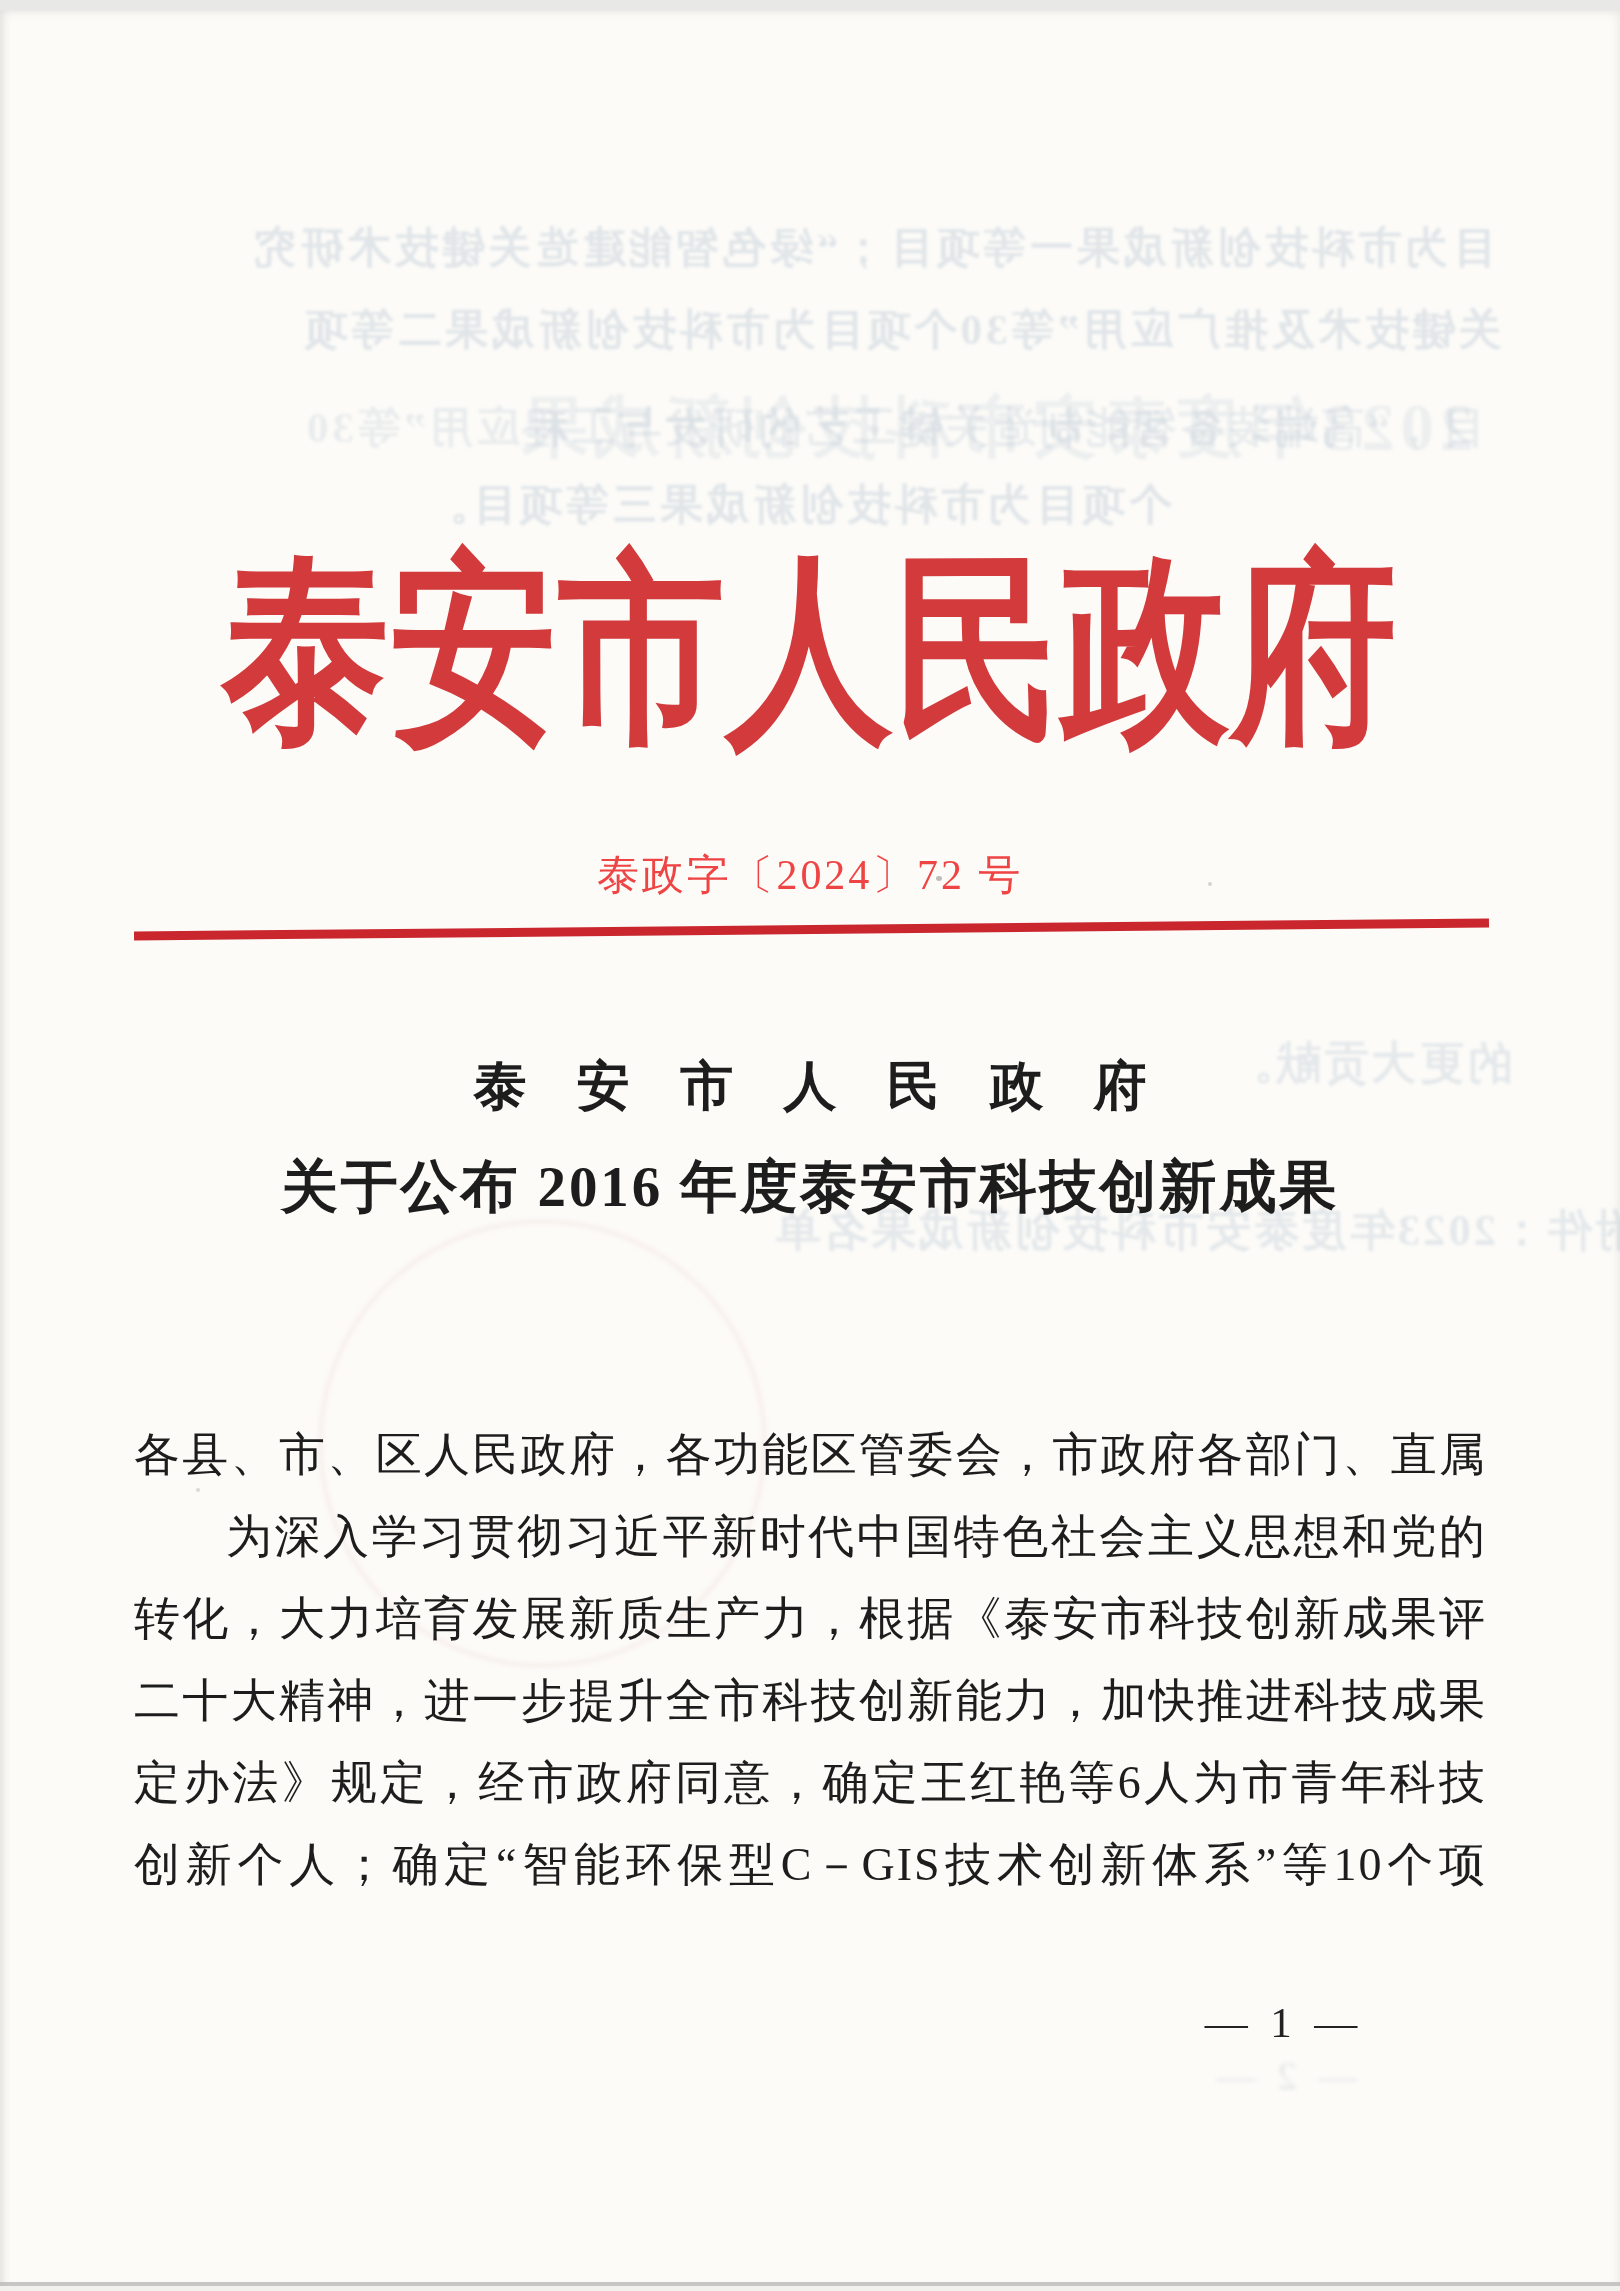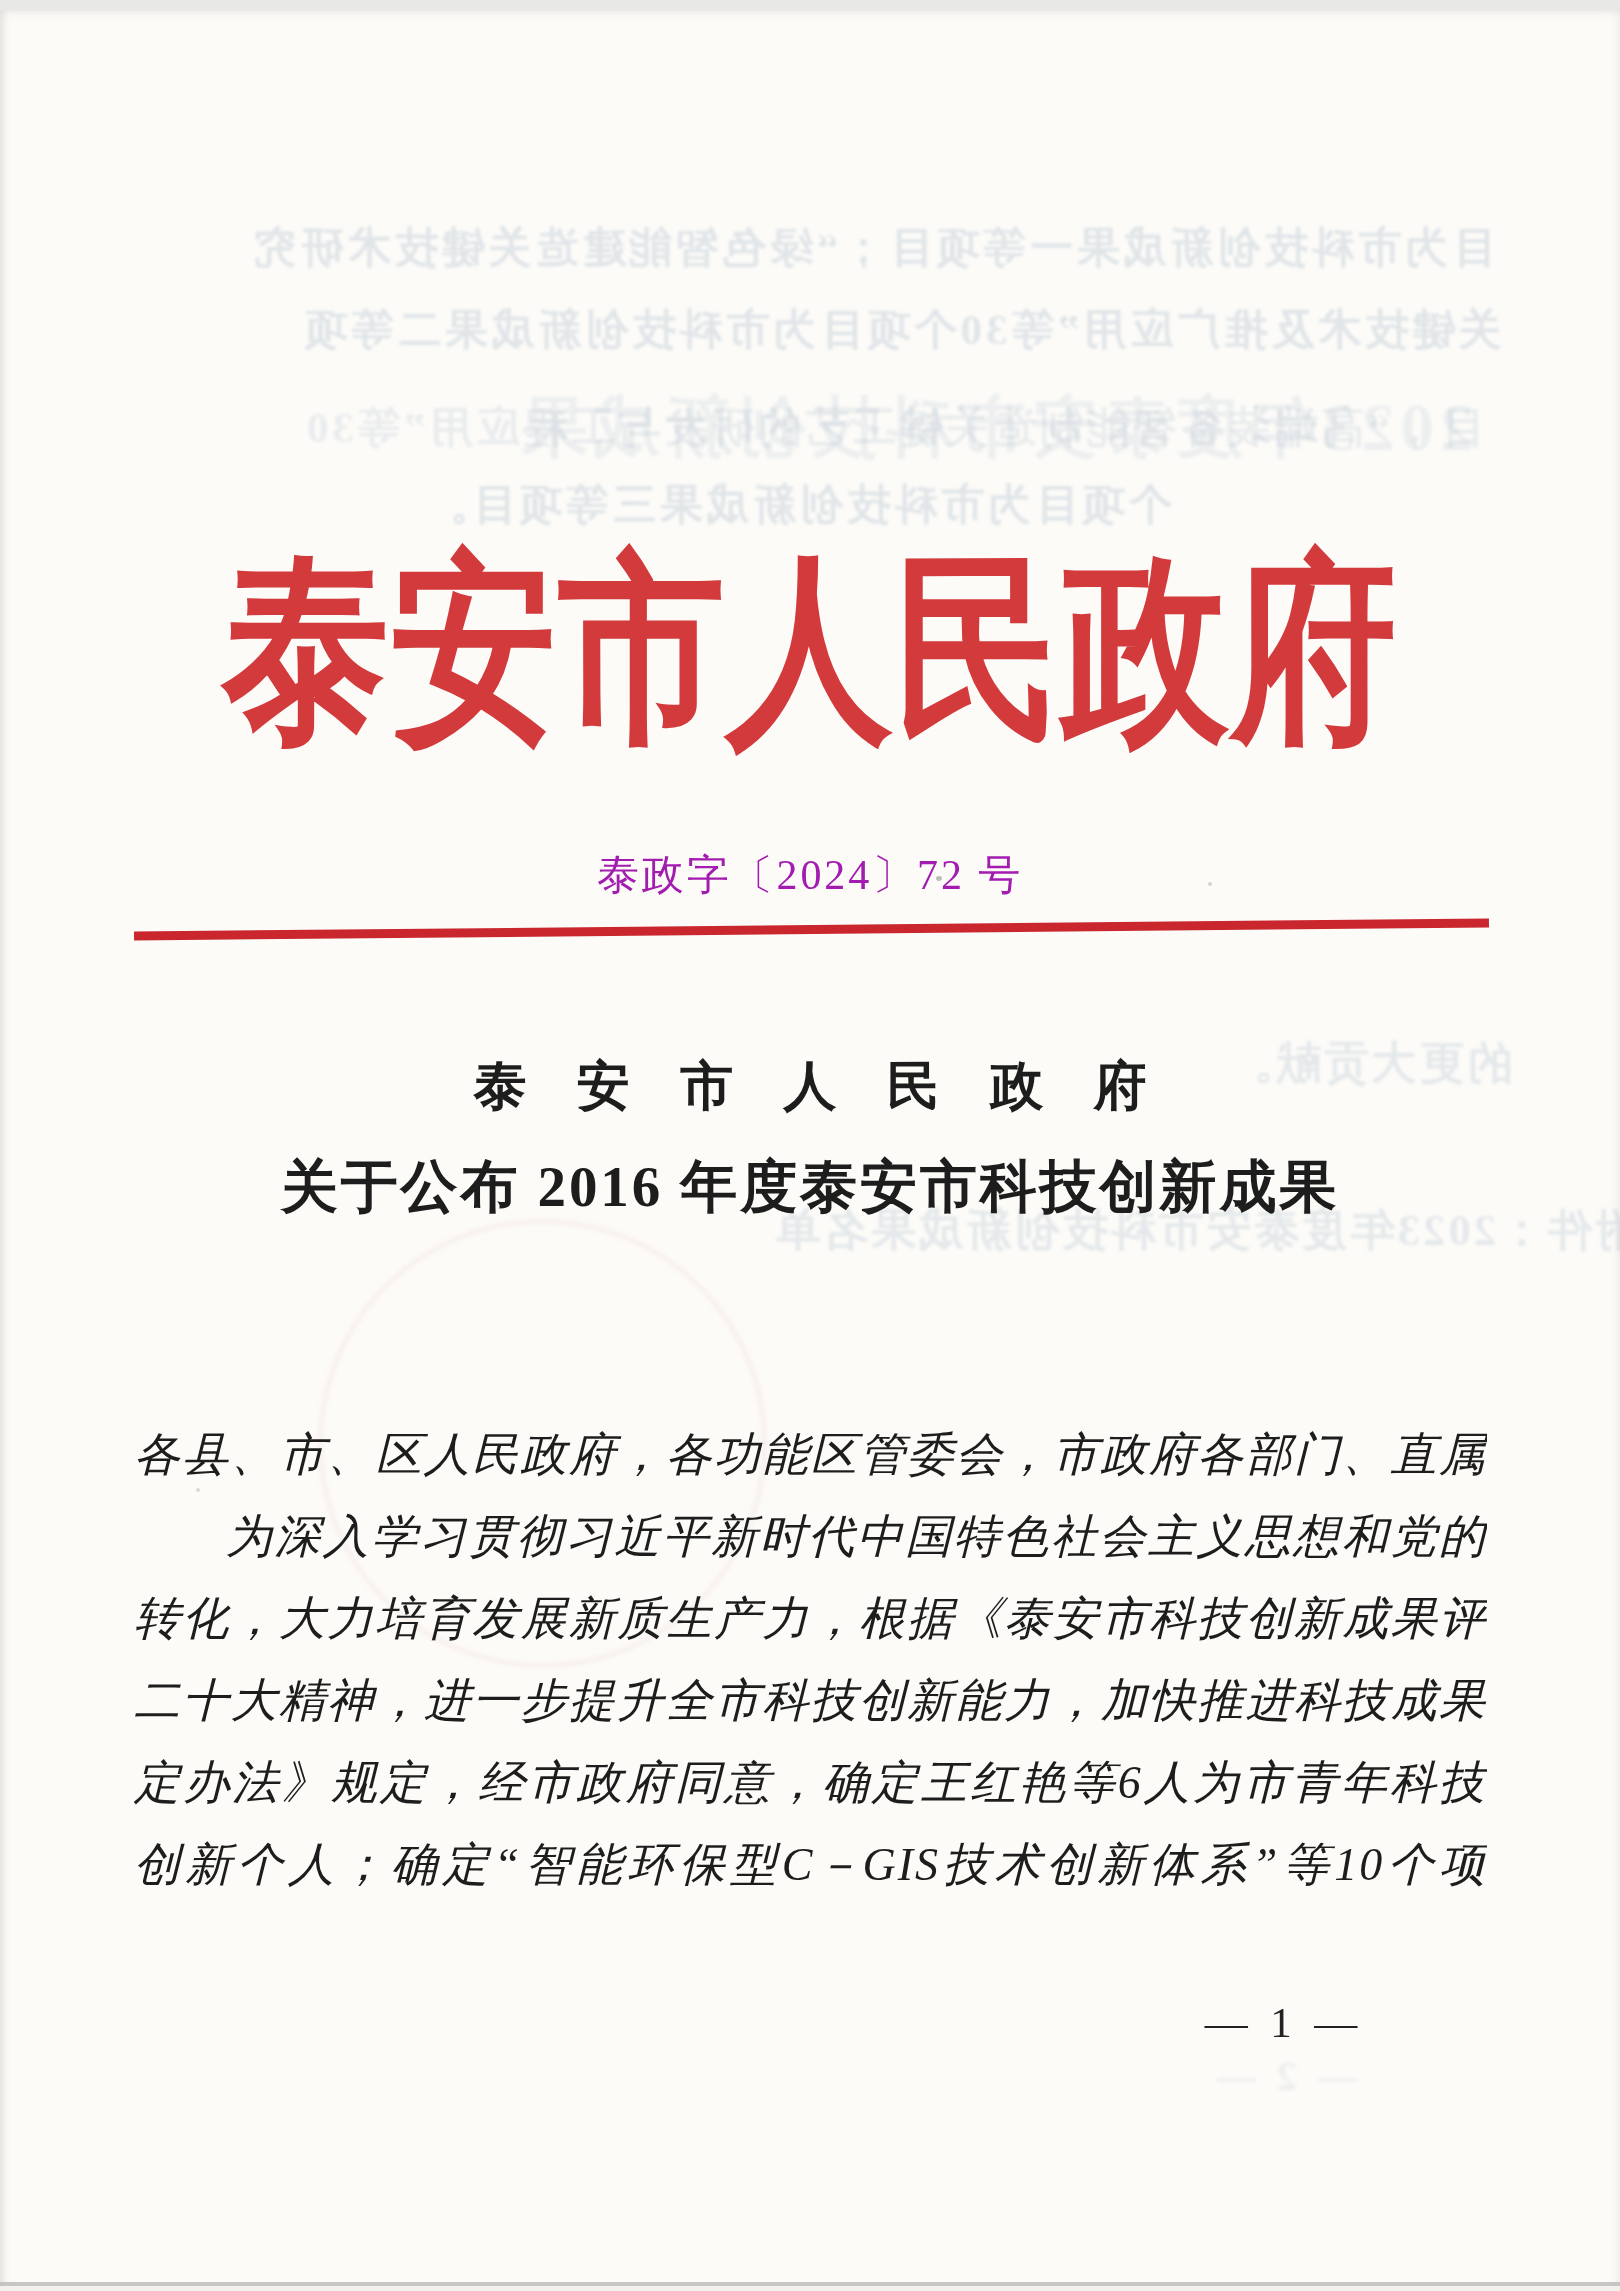--- a/index.html
+++ b/index.html
@@ -46,21 +46,21 @@
     letter-spacing:1px;
     transform:scaleY(1.22);
     transform-origin:center;
     white-space:nowrap;
   }
   .doc-number{
     position:absolute;
     left:0;top:835px;width:100%;
     text-align:center;
     font-size:42px;line-height:61px;
-    color:#a21caf;
+    color:#ef4444;
     letter-spacing:2.9px;
   }
   .red-rule{
     position:absolute;
     left:134px;top:915px;
     width:1355px;height:8.8px;
     background:var(--rule_red,#c9262e);
     transform:rotate(-0.55deg);
   }
   
@@ -83,21 +83,21 @@
     color:var(--ink,#1d1d1d);
     font-size:46px;
     font-weight:500;
   }
   .body-line{
     height:82px;line-height:82px;
     white-space:nowrap;
     text-align:justify;
     letter-spacing:2px;
   }
-  .jline{text-align:justify;text-align-last:justify;white-space:normal;overflow:hidden;font-style:italic;}
+  .jline{text-align:justify;text-align-last:justify;white-space:normal;overflow:hidden;}
   .lline{text-align:left;text-align-last:left;}
   .indent{text-indent:2em;}
   
   .page-number{
     position:absolute;
     left:1127px;top:1982px;width:314px;
     text-align:center;
     font-size:43px;line-height:61px;
     color:#222;
     letter-spacing:5.9px;

